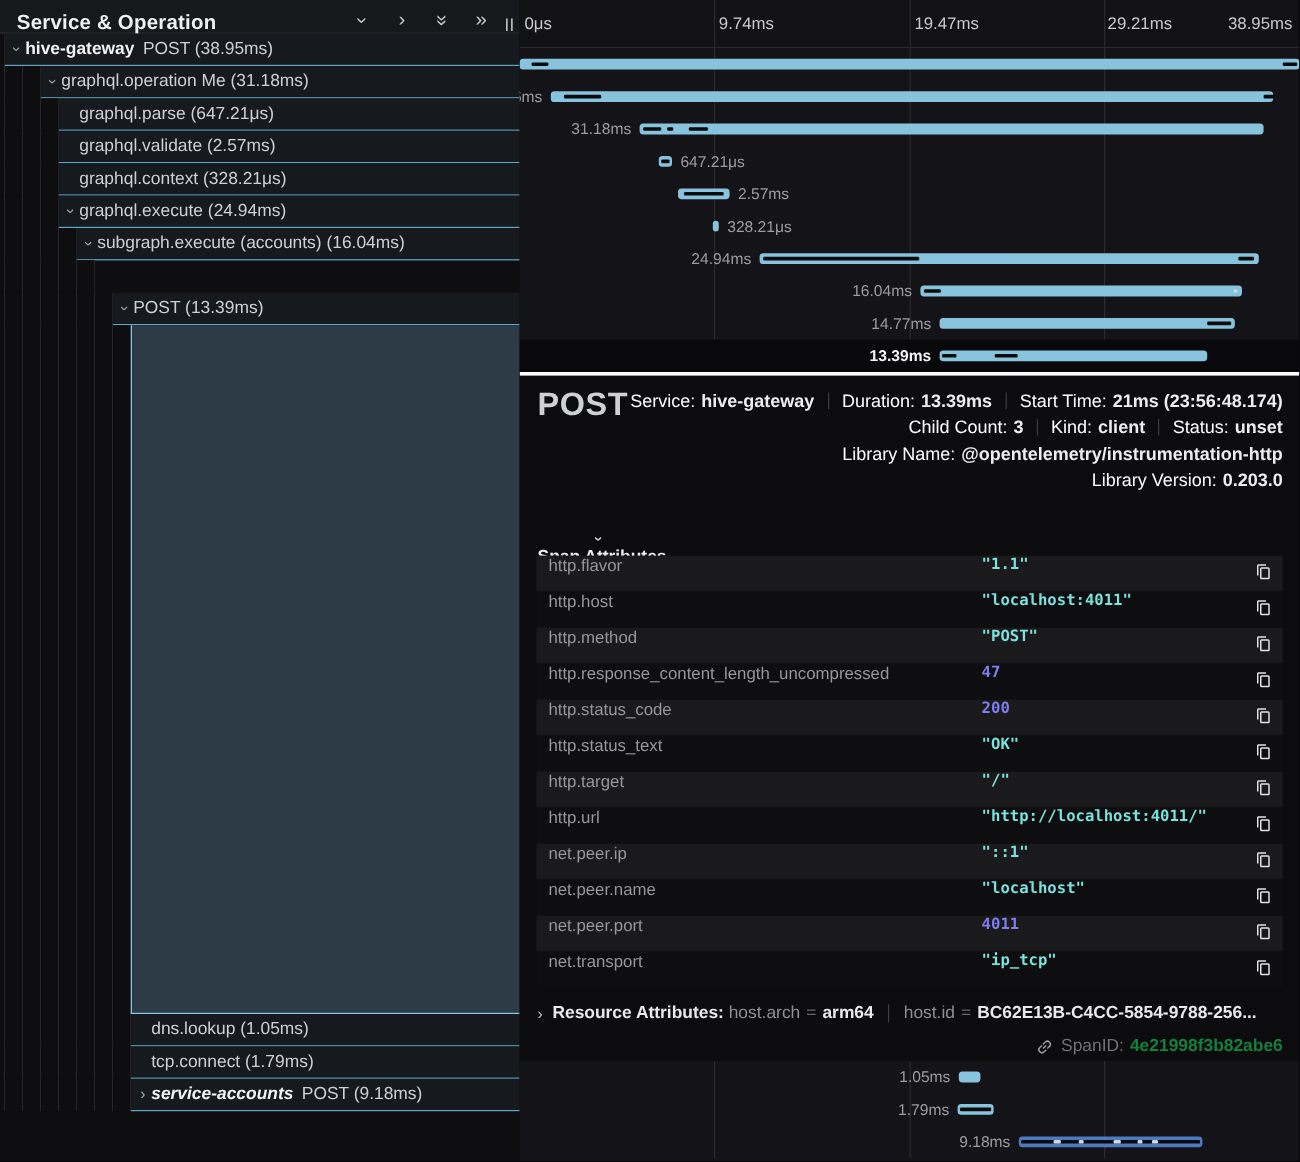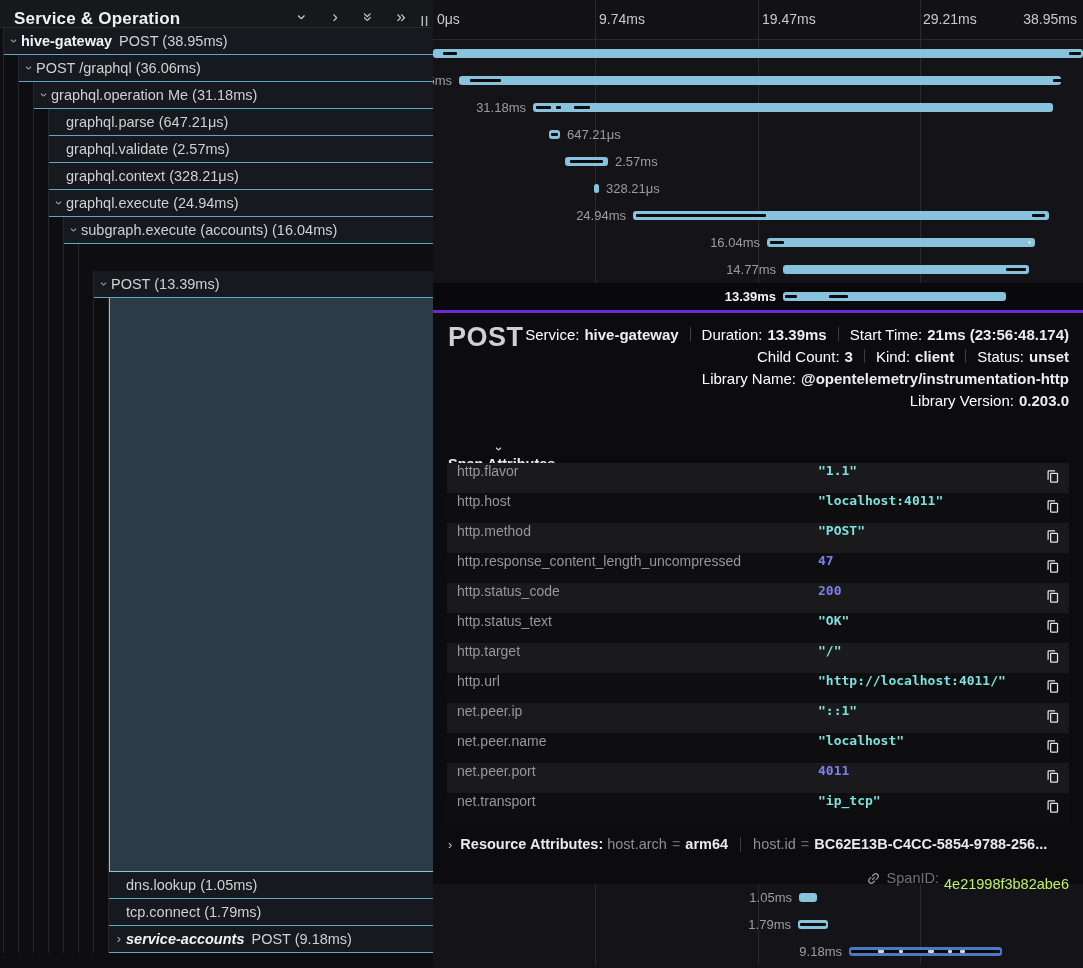--- a/index.html
+++ b/index.html
@@ -38,21 +38,21 @@
   .grid { position:absolute; top:0; bottom:0; width:1px; background:#2b2b2f; }
   .rheader .grid { top:0; bottom:0; }
   .brow { position:relative; height:27px; }
   .brow.sel { background:#09090b; }
   .bar { position:absolute; top:9px; height:9px; border-radius:3px; cursor:pointer; }
   .seg { position:absolute; top:3px; height:3px; background:#0b0b0c; border-radius:1px; }
   .blabel { position:absolute; top:6px; font-size:13px; color:#9b9ba2; white-space:nowrap; }
   .brow.sel .blabel { color:#f5f5f7; font-weight:bold; }
 
   
-  .rdetail { position:relative; height:574px; background:#0c0c0e; border-top:3px solid #6d28d9; }
+  .rdetail { position:relative; height:574px; background:#0c0c0e; border-top:3px solid #ffffff; }
   .dtitle { position:absolute; left:15px; top:9px; font-size:27px; font-weight:600; color:#cfd0d4; letter-spacing:.5px; }
   .dinfo { position:absolute; right:14px; top:10px; display:flex; flex-direction:column; align-items:flex-end; }
   .iline { display:flex; align-items:center; height:22px; font-size:15px; }
   .ilab { color:#ffffff; margin-right:5px; }
   .ival { color:#ededf0; font-weight:bold; }
   .idiv { width:1px; height:14px; background:#3c3c42; margin:0 11px; }
 
   .sattr-head { position:absolute; left:15px; top:129px; display:flex; align-items:center; font-size:14.5px; font-weight:bold; color:#ededf0;flex-direction:column; }
   .sattr-head .chev { width:12px; margin:0 6px 0 0; color:#c6c6cc; }
   .atable { position:absolute; left:14px; right:14px; top:150px; }
@@ -68,21 +68,21 @@
   .rchev { color:#c6c6cc; font-size:13px; margin-right:8px; }
   .rtitle { font-weight:bold; color:#e9e9ec; margin-right:4px; }
   .rkey { color:#8e8e94; }
   .req { color:#66666c; margin:0 5px; }
   .rval { color:#e9e9ec; font-weight:bold; }
   .rdiv { width:1px; height:15px; background:#3c3c42; margin:0 12px; }
 
   .sline { position:absolute; right:14px; top:551px; display:flex; align-items:center; font-size:14.5px; }
   .sline svg { width:15px; height:15px; fill:#9a9aa0; margin-right:6px; transform:rotate(-45deg); }
   .slab { color:#717177; margin-right:5px; }
-  .sval { color:#bef264; font-weight:normal;margin-top:12px; }
+  .sval { color:#15803d; font-weight:bold; }
 </style>
 </head>
 <body>
 
 <div class="app">
 
   <div class="left">
     <div class="lheader">
       <span class="ltitle">Service &amp; Operation</span>
       <div class="hicons">
@@ -93,28 +93,20 @@
       </div>
       <span class="handle">||</span>
     </div>
     <div id="tree-top">
         <div class="trow">
     <div class="strip" style="width: 4px;"></div>
     <div class="tcontent">
       <span class="chev rot">›</span>
       <span class="svc">hive-gateway</span>
       <span class="lbl">POST (38.95ms)</span>
-    </div>
-  </div>
-        <div class="trow">
-    <div class="strip" style="width: 19px;"></div>
-    <div class="tcontent">
-      <span class="chev rot">›</span>
-
-      <span class="lbl">POST /graphql (36.06ms)</span>
     </div>
   </div>
         <div class="trow">
     <div class="strip" style="width: 34px;"></div>
     <div class="tcontent">
       <span class="chev rot">›</span>
 
       <span class="lbl">graphql.operation Me (31.18ms)</span>
     </div>
   </div>

